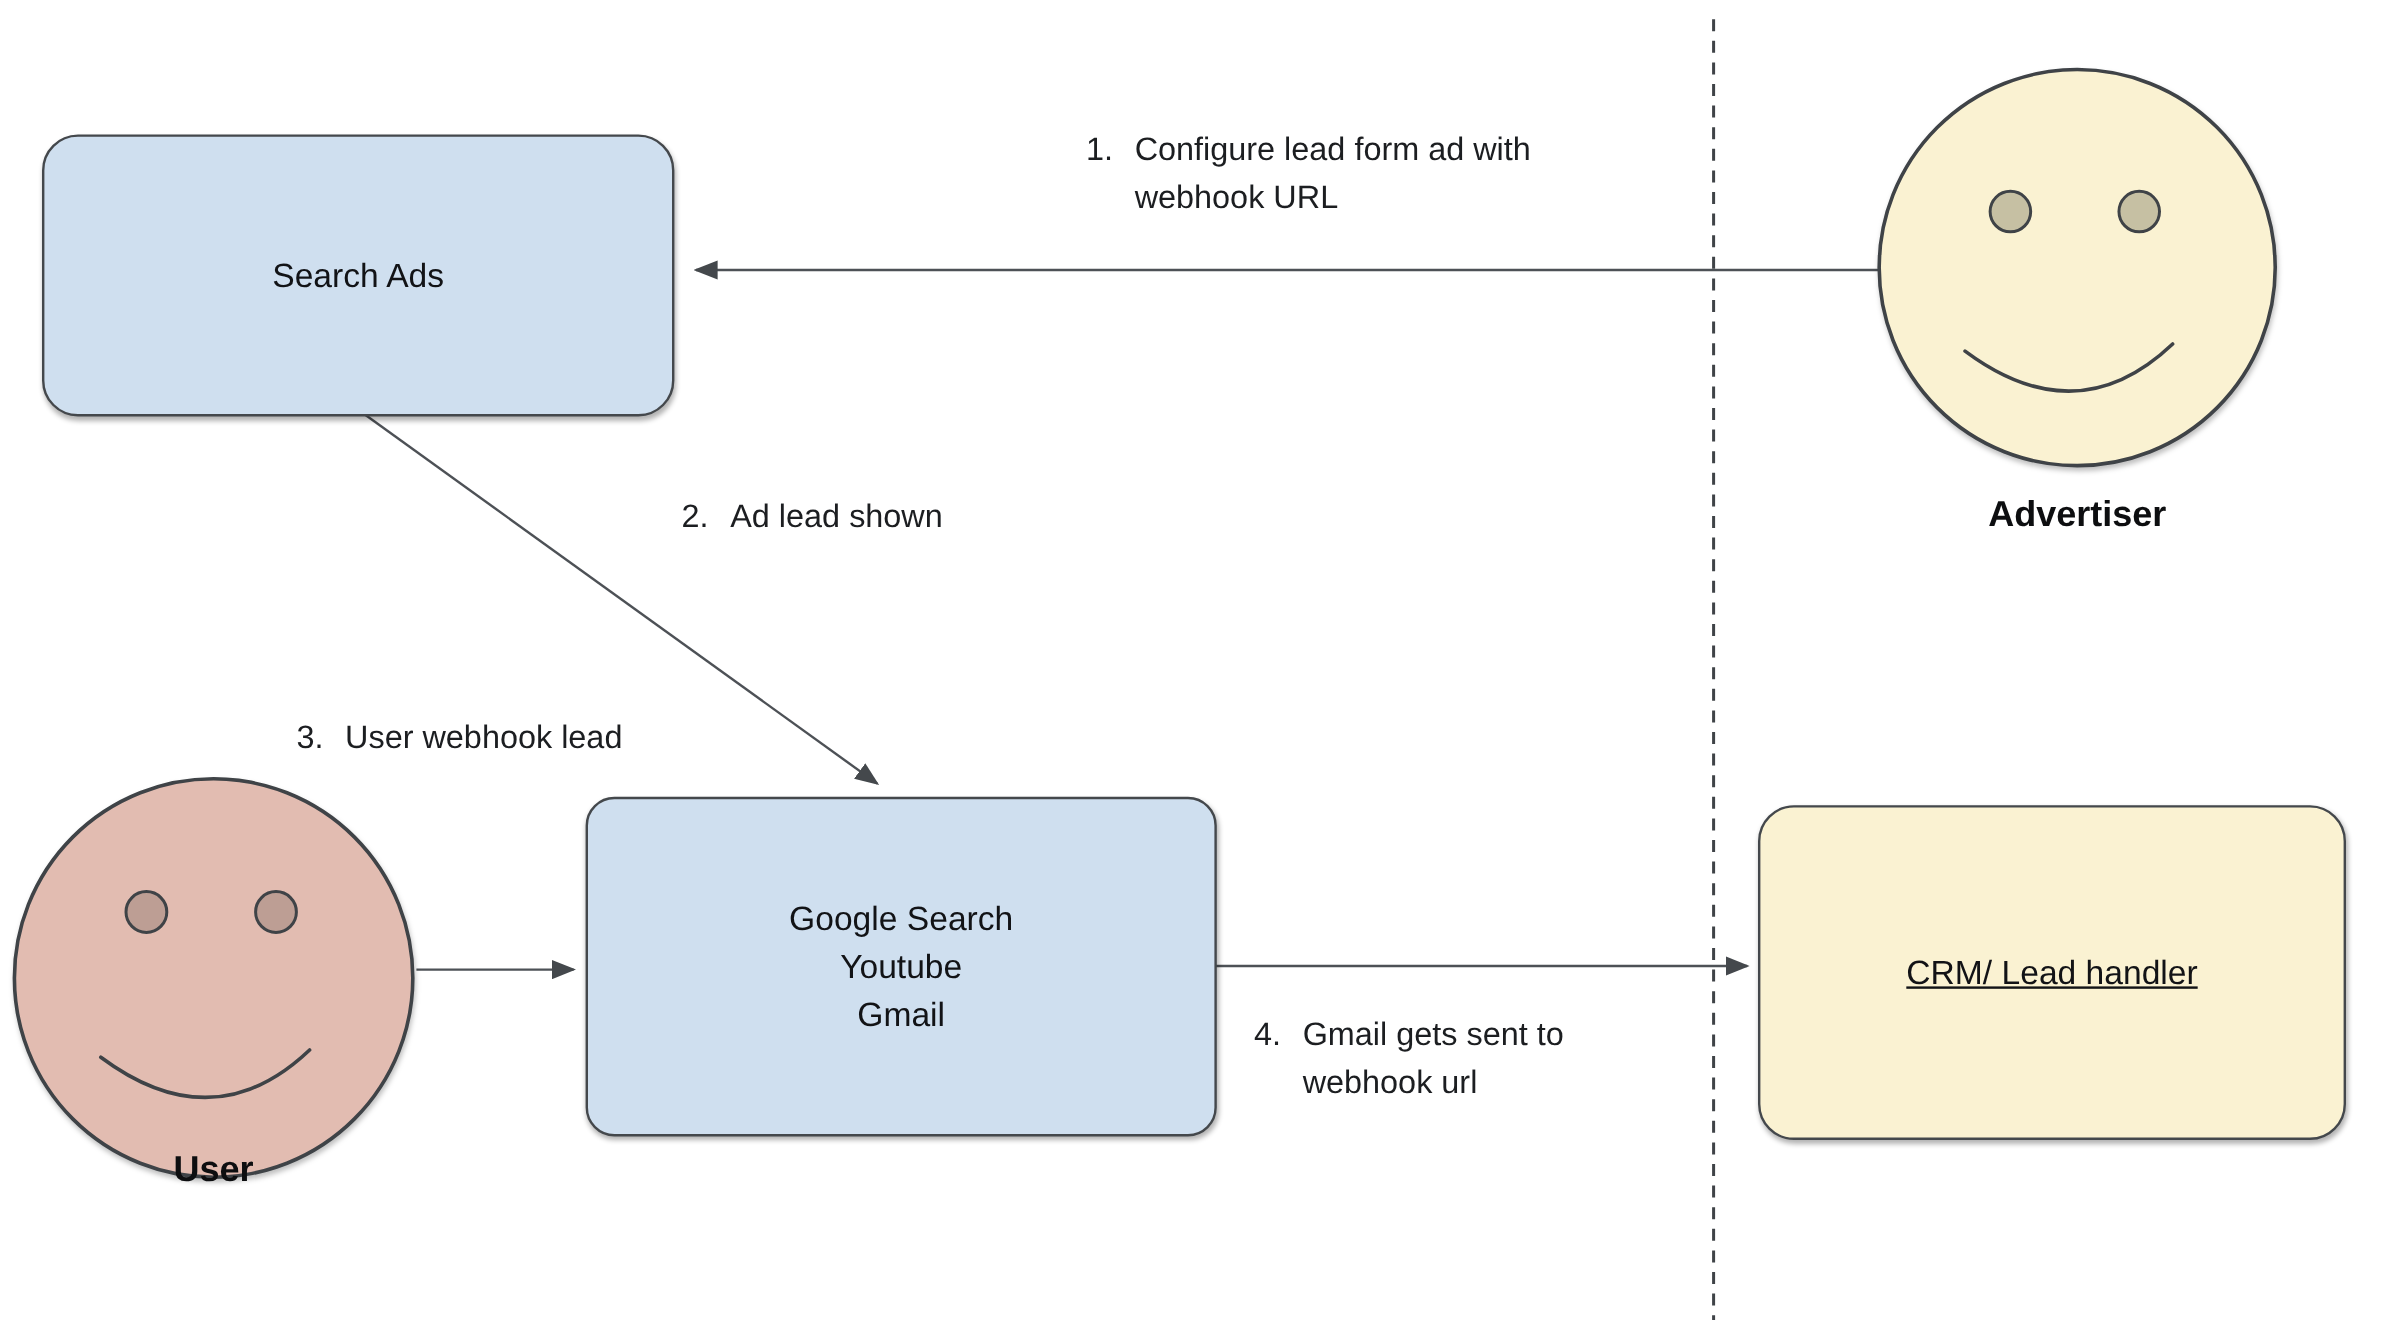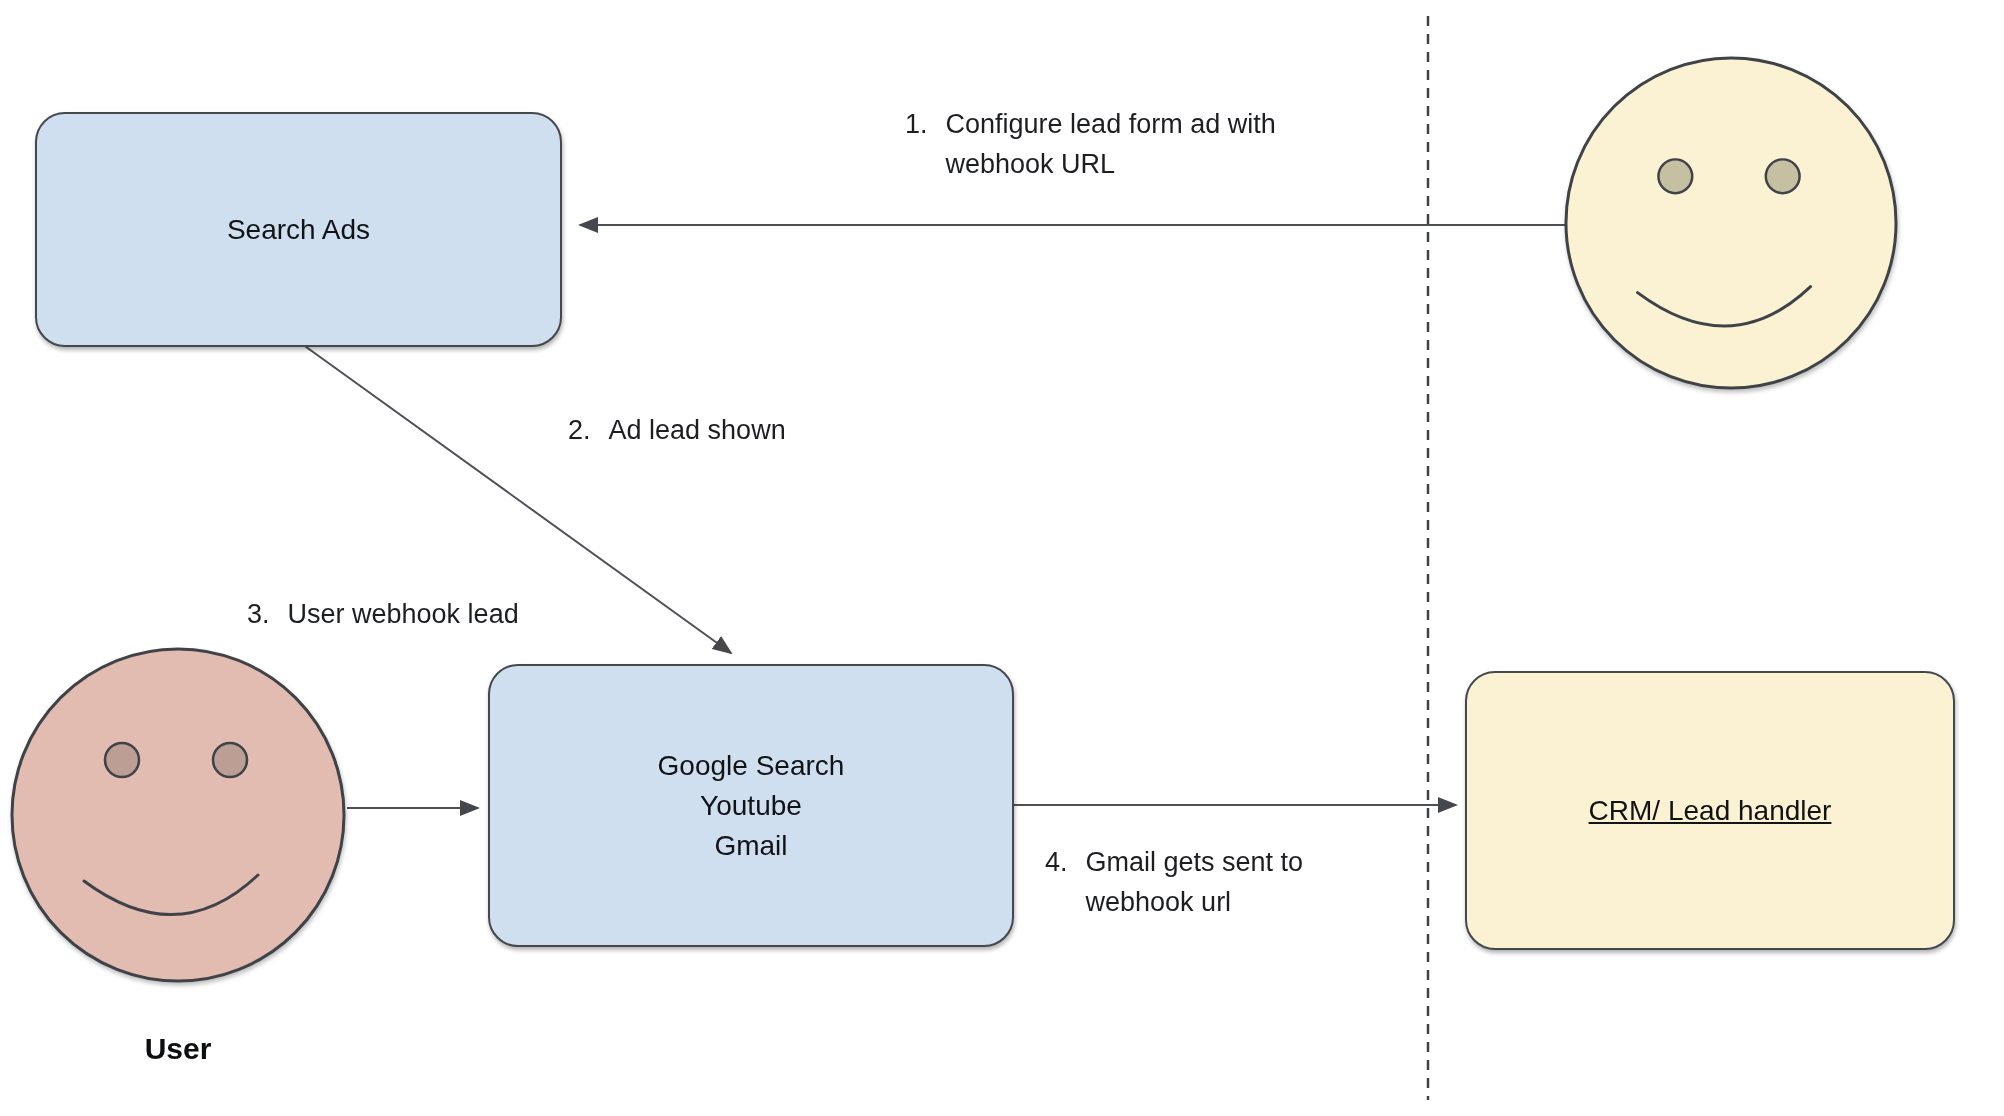--- a/index.html
+++ b/index.html
@@ -15,40 +15,40 @@
 
   .box{
     position:absolute;border:2.5px solid var(--stroke,#44484c);border-radius:30px;
     display:flex;align-items:center;justify-content:center;text-align:center;
     font-size:28px;color:#121316;box-shadow:1px 3px 4px rgba(0,0,0,0.30);
     line-height:40px;
   }
   .blue{background:var(--box-blue,#cfdfef);}
   .yellow{background:var(--box-yellow,#faf2d2);}
   #box-google-ads{left:35px;top:112px;width:523px;height:231px;}
-  #box-platforms{left:488px;top:664px;width:522px;height:279px;}
+  #box-platforms{left:488px;top:664px;width:522px;height:279px;border-radius:24px;}
   #box-crm{left:1465px;top:671px;width:486px;height:275px;text-decoration:underline;}
   .multiline{white-space:pre-line;}
 
   svg.face{position:absolute;filter:drop-shadow(1px 3px 2px rgba(0,0,0,0.25));}
   #face-advertiser{left:1562px;top:54px;width:338px;height:338px;}
   #face-user{left:8px;top:645px;width:340px;height:340px;}
   .head{stroke:#3f4347;stroke-width:3px;}
   .head-advertiser{fill:var(--box-yellow,#faf2d2);}
   .head-user{fill:var(--user-face,#e2bcb1);}
   .eye{stroke:#3f4347;stroke-width:2.5px;}
   .eye-advertiser{fill:var(--advertiser-eye,#c6c0a3);}
   .eye-user{fill:var(--user-eye,#bd9e94);}
   .smile{fill:none;stroke:#3f4347;stroke-width:3px;stroke-linecap:round;}
 
   .node-label{
     position:absolute;font-weight:bold;font-size:30px;text-align:center;color:#0d0e10;
   }
   #label-advertiser{left:1562px;top:412px;width:338px;}
-  #label-user{left:8px;top:1032px;width:340px;}
+  #label-user{left:8px;top:958px;width:340px;}
 
   .step{
     position:absolute;display:flex;gap:18px;font-size:27px;line-height:40px;color:#1c1e21;
   }
   .step-text{white-space:pre-line;}
   #step-1{left:905px;top:104px;}
   #step-2{left:568px;top:410px;}
   #step-3{left:247px;top:594px;}
   #step-4{left:1045px;top:842px;}
 </style>
@@ -83,20 +83,21 @@
   <div class="box yellow" id="box-crm">
     <span>CRM/ Lead handler</span>
   </div>
 
   <svg class="face" id="face-advertiser" viewBox="0 0 340 340" xmlns="http://www.w3.org/2000/svg">
     <circle class="head head-advertiser" cx="170" cy="170" r="166"></circle>
     <circle class="eye eye-advertiser" cx="114" cy="123" r="17"></circle>
     <circle class="eye eye-advertiser" cx="222" cy="123" r="17"></circle>
     <path class="smile" d="M76,240 Q170,310 250,234"></path>
   </svg>
+  <div class="node-label" id="label-advertiser">Advertiser</div>
 
   <svg class="face" id="face-user" viewBox="0 0 340 340" xmlns="http://www.w3.org/2000/svg">
     <circle class="head head-user" cx="170" cy="170" r="166"></circle>
     <circle class="eye eye-user" cx="114" cy="115" r="17"></circle>
     <circle class="eye eye-user" cx="222" cy="115" r="17"></circle>
     <path class="smile" d="M76,236 Q170,306 250,230"></path>
   </svg>
   <div class="node-label" id="label-user">User</div>
 
   <div class="step" id="step-1">

